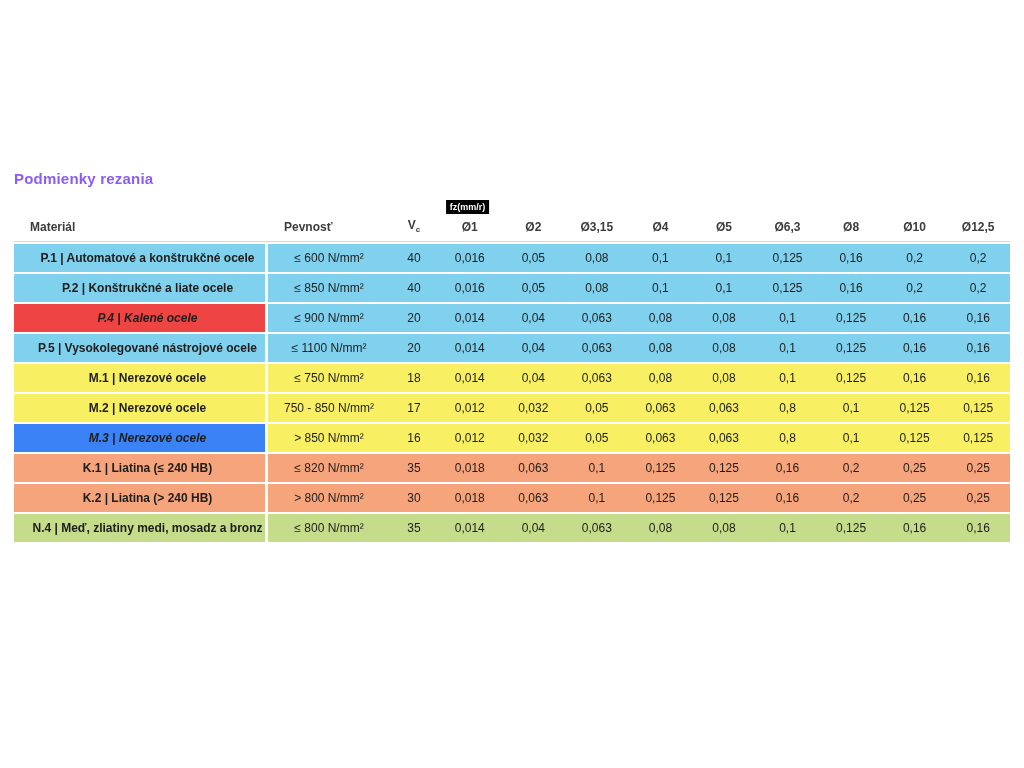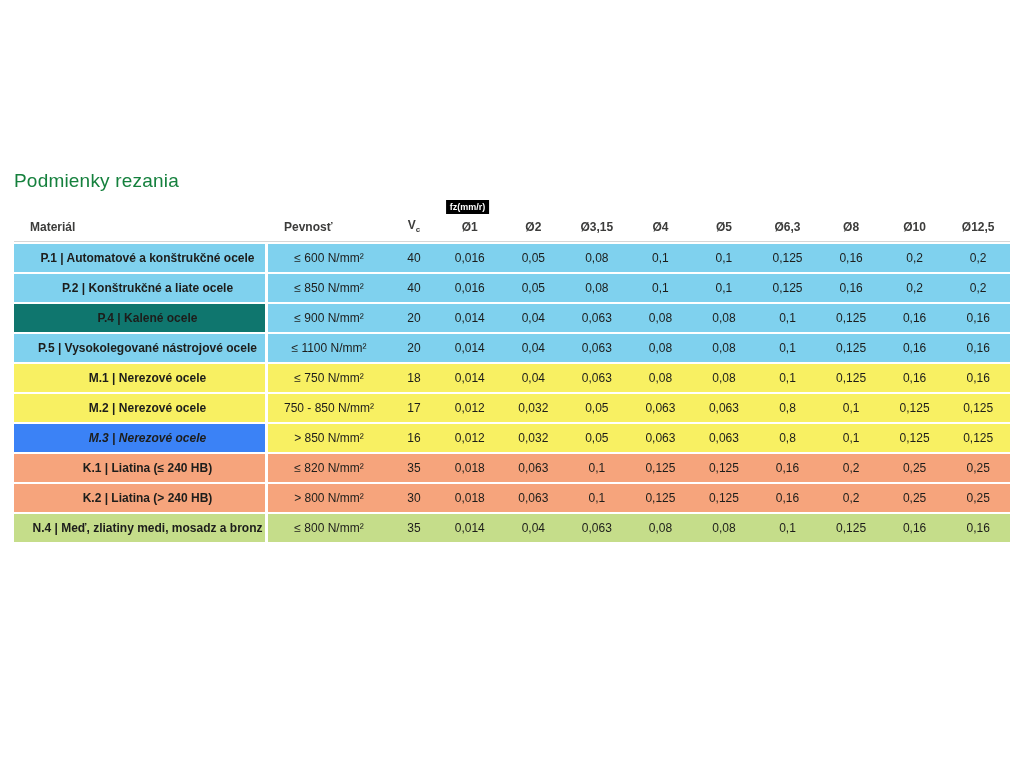--- a/index.html
+++ b/index.html
@@ -1,18 +1,18 @@
 <!DOCTYPE html>
 <html><head>
 <meta charset="utf-8">
 <style>
   html, body { margin: 0; padding: 0; }
   body { font-family: "Liberation Sans", sans-serif; background: #ffffff; }
   .page { position: relative; width: 1024px; height: 768px; background: #ffffff; overflow: hidden; }
-  .title { position: absolute; left: 14px; top: 170px; font-size: 19px; font-weight: normal; color: #15803d; letter-spacing: 0.2px; }
+  .title { position: absolute; left: 14px; top: 170px; font-size: 15px; font-weight: bold; color: #8b5cf6; letter-spacing: 0.2px; }
   .table-wrap { position: absolute; left: 14px; top: 198px; width: 996px; }
   table { border-collapse: separate; border-spacing: 0 2px; table-layout: fixed; width: 996px; }
   thead th {
     font-size: 12px; font-weight: bold; color: #3c3c3b;
     vertical-align: bottom; padding: 0 0 7px 0; height: 34px;
     border-bottom: 1px solid #d6d6d6; white-space: nowrap;
   }
   th.left-h { text-align: left; padding-left: 16px; }
   th.num-h { }
   th.d1 { position: relative; }
@@ -84,21 +84,21 @@
     <td style="background: rgb(127, 209, 238);">0,05</td>
     <td style="background: rgb(127, 209, 238);">0,08</td>
     <td style="background: rgb(127, 209, 238);">0,1</td>
     <td style="background: rgb(127, 209, 238);">0,1</td>
     <td style="background: rgb(127, 209, 238);">0,125</td>
     <td style="background: rgb(127, 209, 238);">0,16</td>
     <td style="background: rgb(127, 209, 238);">0,2</td>
     <td style="background: rgb(127, 209, 238);">0,2</td>
   </tr>
           <tr>
-    <td class="mat" style="background: #0f766e;">P.4 | Kalené ocele</td>
+    <td class="mat" style="background: #ef4444; font-style: italic;">P.4 | Kalené ocele</td>
     <td style="background: rgb(127, 209, 238);">≤ 900 N/mm²</td>
     <td style="background: rgb(127, 209, 238);">20</td>
     <td style="background: rgb(127, 209, 238);">0,014</td>
     <td style="background: rgb(127, 209, 238);">0,04</td>
     <td style="background: rgb(127, 209, 238);">0,063</td>
     <td style="background: rgb(127, 209, 238);">0,08</td>
     <td style="background: rgb(127, 209, 238);">0,08</td>
     <td style="background: rgb(127, 209, 238);">0,1</td>
     <td style="background: rgb(127, 209, 238);">0,125</td>
     <td style="background: rgb(127, 209, 238);">0,16</td>

